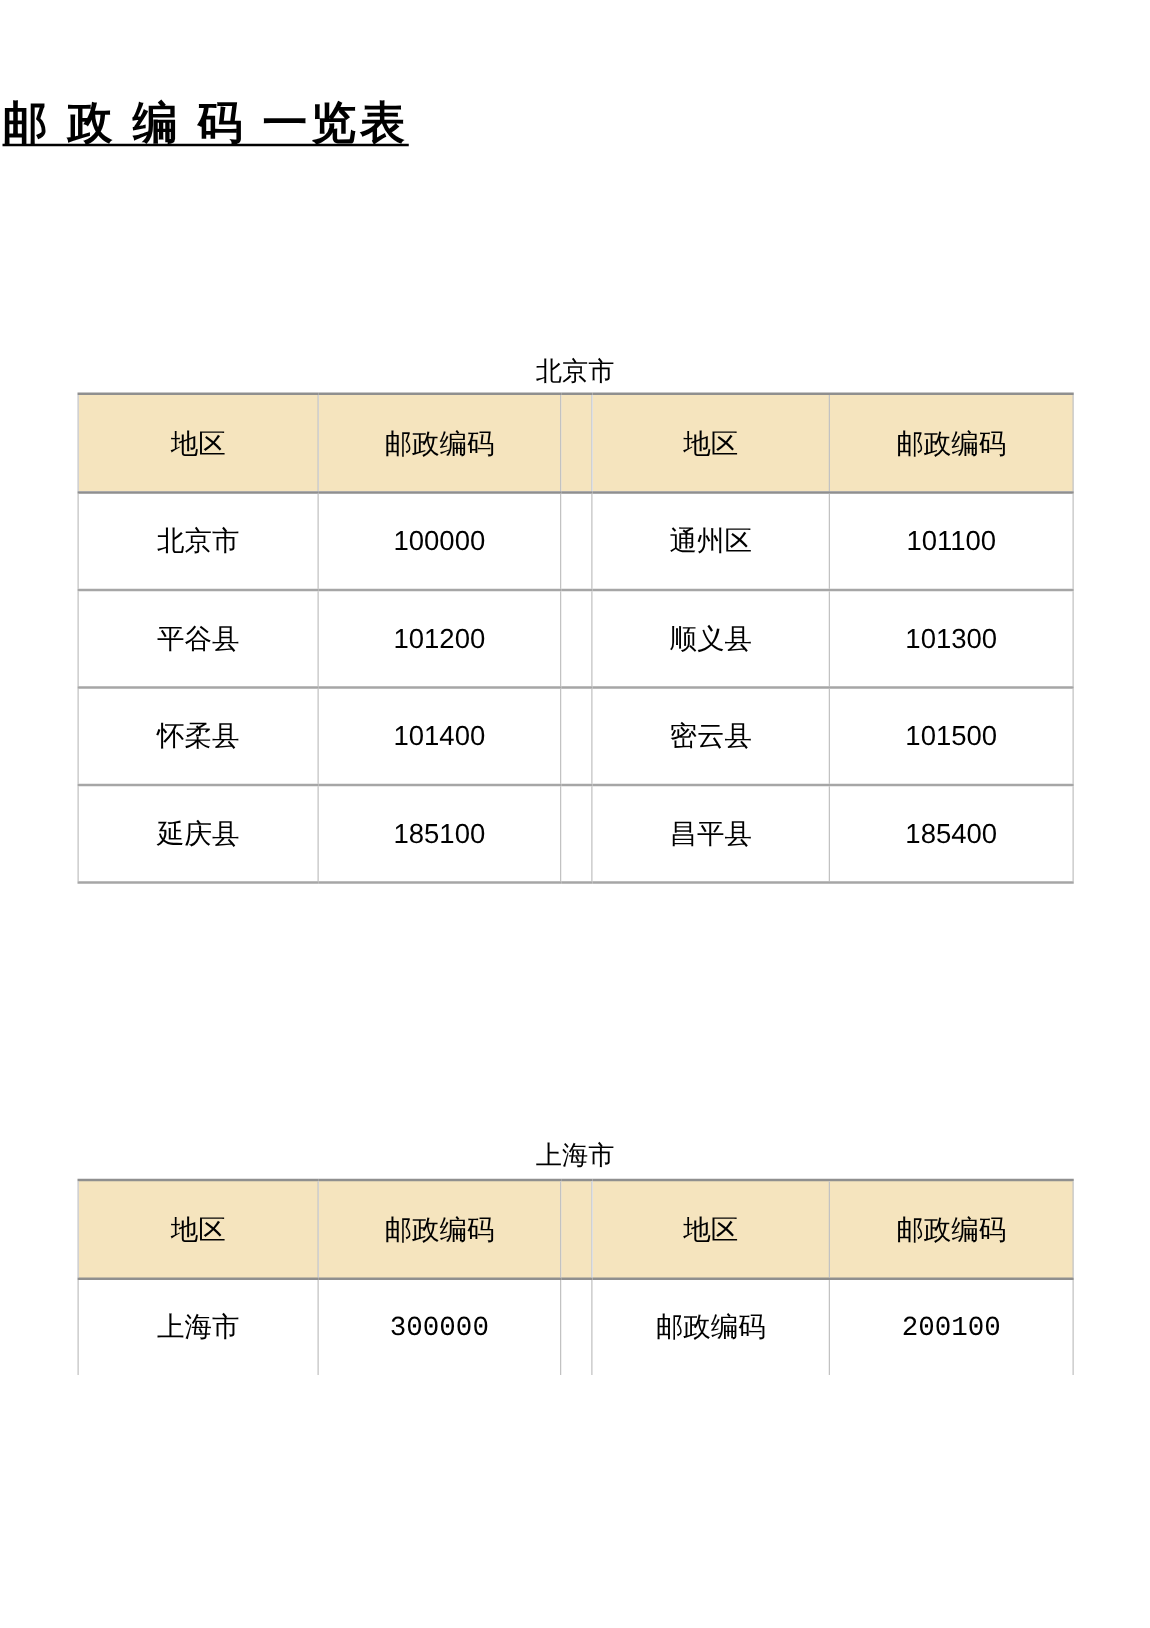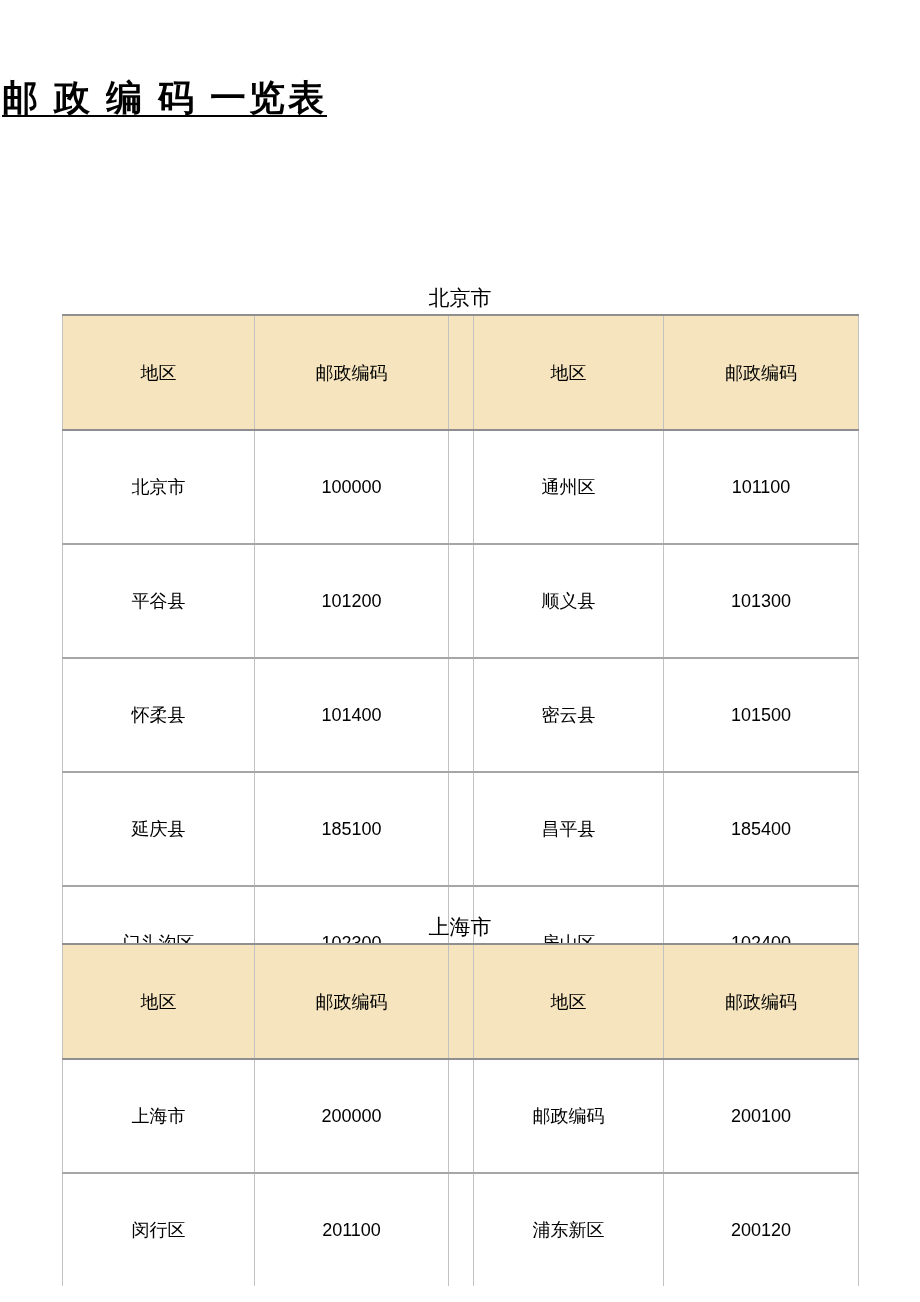--- a/index.html
+++ b/index.html
@@ -29,38 +29,38 @@
     text-decoration-thickness: 2px;
     text-underline-offset: 5px;
     white-space: pre;
   }
   .table-section {
     position: absolute;
     left: 62px;
     width: 796px;
   }
   .section-beijing { top: 286px; }
-  .section-shanghai { top: 915px; }
+  .section-shanghai { top: 915px; font-family: Liberation Mono, monospace; }
   .section-title {
     width: 796px;
     text-align: center;
     font-size: 21px;
     line-height: 23px;
     margin-bottom: 5px;
   }
   table.zip-table {
     border-collapse: collapse;
     table-layout: fixed;
     width: 796px;
   }
   .zip-table th, .zip-table td {
-    padding: 18px;
+    padding: 0;
     text-align: center;
     vertical-align: middle;
-    font-size: 18px;
+    font-size: 22px;
     font-weight: normal;
     border-left: 1px solid #C2C2C2;
     border-right: 1px solid #C2C2C2;
     border-top: 2px solid #A6A6A6;
     border-bottom: 2px solid #A6A6A6;
     overflow: hidden;
     white-space: nowrap;
   }
   .zip-table th {
     height: 77px;
@@ -121,27 +121,20 @@
           <td>密云县</td>
           <td>101500</td>
         </tr>
         <tr>
           <td>延庆县</td>
           <td>185100</td>
           <td class="spacer"></td>
           <td>昌平县</td>
           <td>185400</td>
         </tr>
-        <tr>
-          <td>门头沟区</td>
-          <td>102300</td>
-          <td class="spacer"></td>
-          <td>房山区</td>
-          <td>102400</td>
-        </tr>
       </tbody>
     </table>
   </section>
 
   <section class="table-section section-shanghai">
     <div class="section-title">上海市</div>
     <table class="zip-table truncated">
       <colgroup>
         <col style="width:192px">
           <col style="width:194px">
@@ -154,29 +147,22 @@
           <th>地区</th>
           <th>邮政编码</th>
           <th class="spacer"></th>
           <th>地区</th>
           <th>邮政编码</th>
         </tr>
       </thead>
       <tbody>
         <tr>
           <td>上海市</td>
-          <td>200000</td>
+          <td>300000</td>
           <td class="spacer"></td>
           <td>邮政编码</td>
           <td>200100</td>
-        </tr>
-        <tr>
-          <td>闵行区</td>
-          <td>201100</td>
-          <td class="spacer"></td>
-          <td>浦东新区</td>
-          <td>200120</td>
         </tr>
       </tbody>
     </table>
   </section>
 
 </div>
 
 </body></html>

